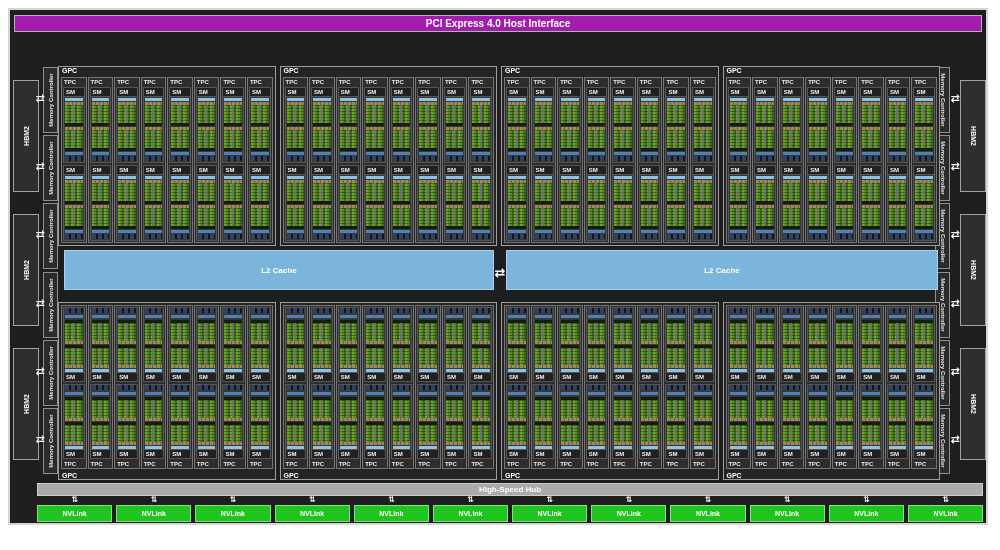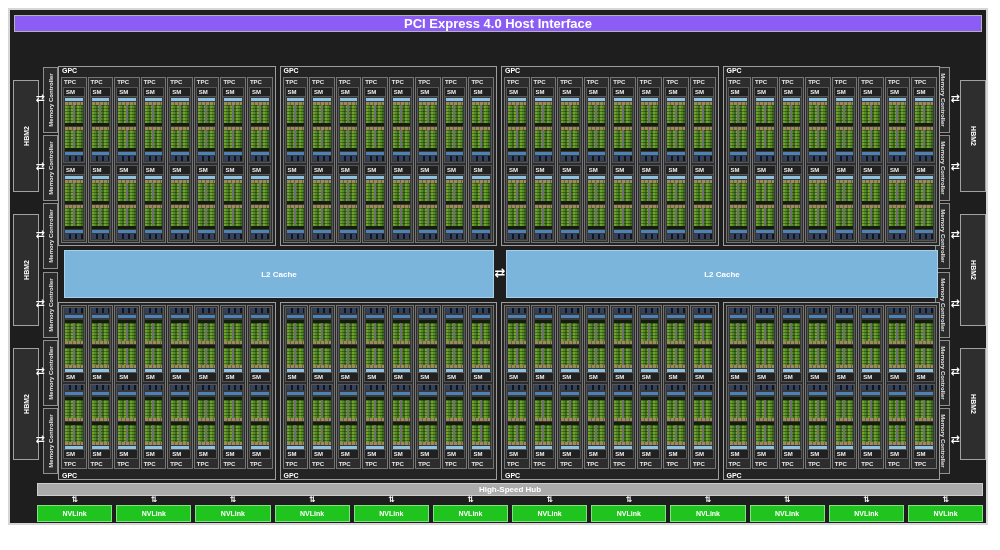--- a/index.html
+++ b/index.html
@@ -5,22 +5,22 @@
   html,body { margin:0; padding:0; background:#ffffff; }
   body { width:1000px; height:550px; position:relative; overflow:hidden;
          font-family:"Liberation Sans", "DejaVu Sans", sans-serif; }
 
   .chip { position:absolute; left:8px; top:8px; width:980px; height:517px;
           background:#1e1e1e; border:2px solid #d6d6d6; box-sizing:border-box; }
 
   .bar { position:absolute; box-sizing:border-box; display:flex; align-items:center;
          justify-content:center; color:#fff; font-weight:bold; }
 
-  .pci  { left:4px; top:5px;  width:968px; height:17px; background:#8b5cf6;
-          border:1px solid #b3b3b3; font-size:13px; }
+  .pci  { left:4px; top:5px;  width:968px; height:17px; background:#a21caf;
+          border:1px solid #b3b3b3; font-size:10px; }
   .giga { left:4px; top:26px; width:968px; height:13px; background:#ee8f3e;
           border:1px solid #f3bb88; font-size:8px; }
 
   
   .hbm { position:absolute; width:26px; background:#2e2e2e; border:1px solid #a2a2a2;
          box-sizing:border-box; }
   .mc  { position:absolute; width:15px; background:#2b2b2b; border:1px solid #8f8f8f;
          box-sizing:border-box; }
   .vtext { position:absolute; top:50%; left:50%; white-space:nowrap;
            transform:translate(-50%,-50%) rotate(-90deg);
@@ -70,21 +70,21 @@
              background:repeating-linear-gradient(90deg,#9c8a5c 0 3px,#70603c 3px 4px); }
   .pb-green{ flex:1;
      background:
        linear-gradient(90deg, transparent calc(50% - 1px), #6f6f6f calc(50% - 1px),
                        #6f6f6f calc(50% + 1px), transparent calc(50% + 1px)),
        repeating-linear-gradient(180deg, rgba(0,0,0,0.32) 0 1px, transparent 1px 3px),
        repeating-linear-gradient(90deg,#6fa32c 0 2px,#568c26 2px 4px,#3f6b1e 4px 6px); }
   .pb-dark { flex:0 0 3px; background:#141c0b; }
 
   
-  .l2 { position:absolute; top:240px; height:48px; background:#7cb5dc;
+  .l2 { position:absolute; top:240px; height:40px; background:#7cb5dc;
         border:1px solid #a9d0e8; box-sizing:border-box; display:flex;
         align-items:center; justify-content:center; color:#fff;
         font-size:8px; font-weight:bold; }
 
   
   .hub { left:27px; top:473px; width:946px; height:13px; background:#ababab;
          border:1px solid #cdcdcd; font-size:8px; }
   .nvl-arrow-row { position:absolute; left:27px; top:485px; width:946px; height:10px;
                    display:flex; gap:4px; }
   .nvl-arrow-row > div { flex:1; text-align:center; color:#fff; font-size:8px;

